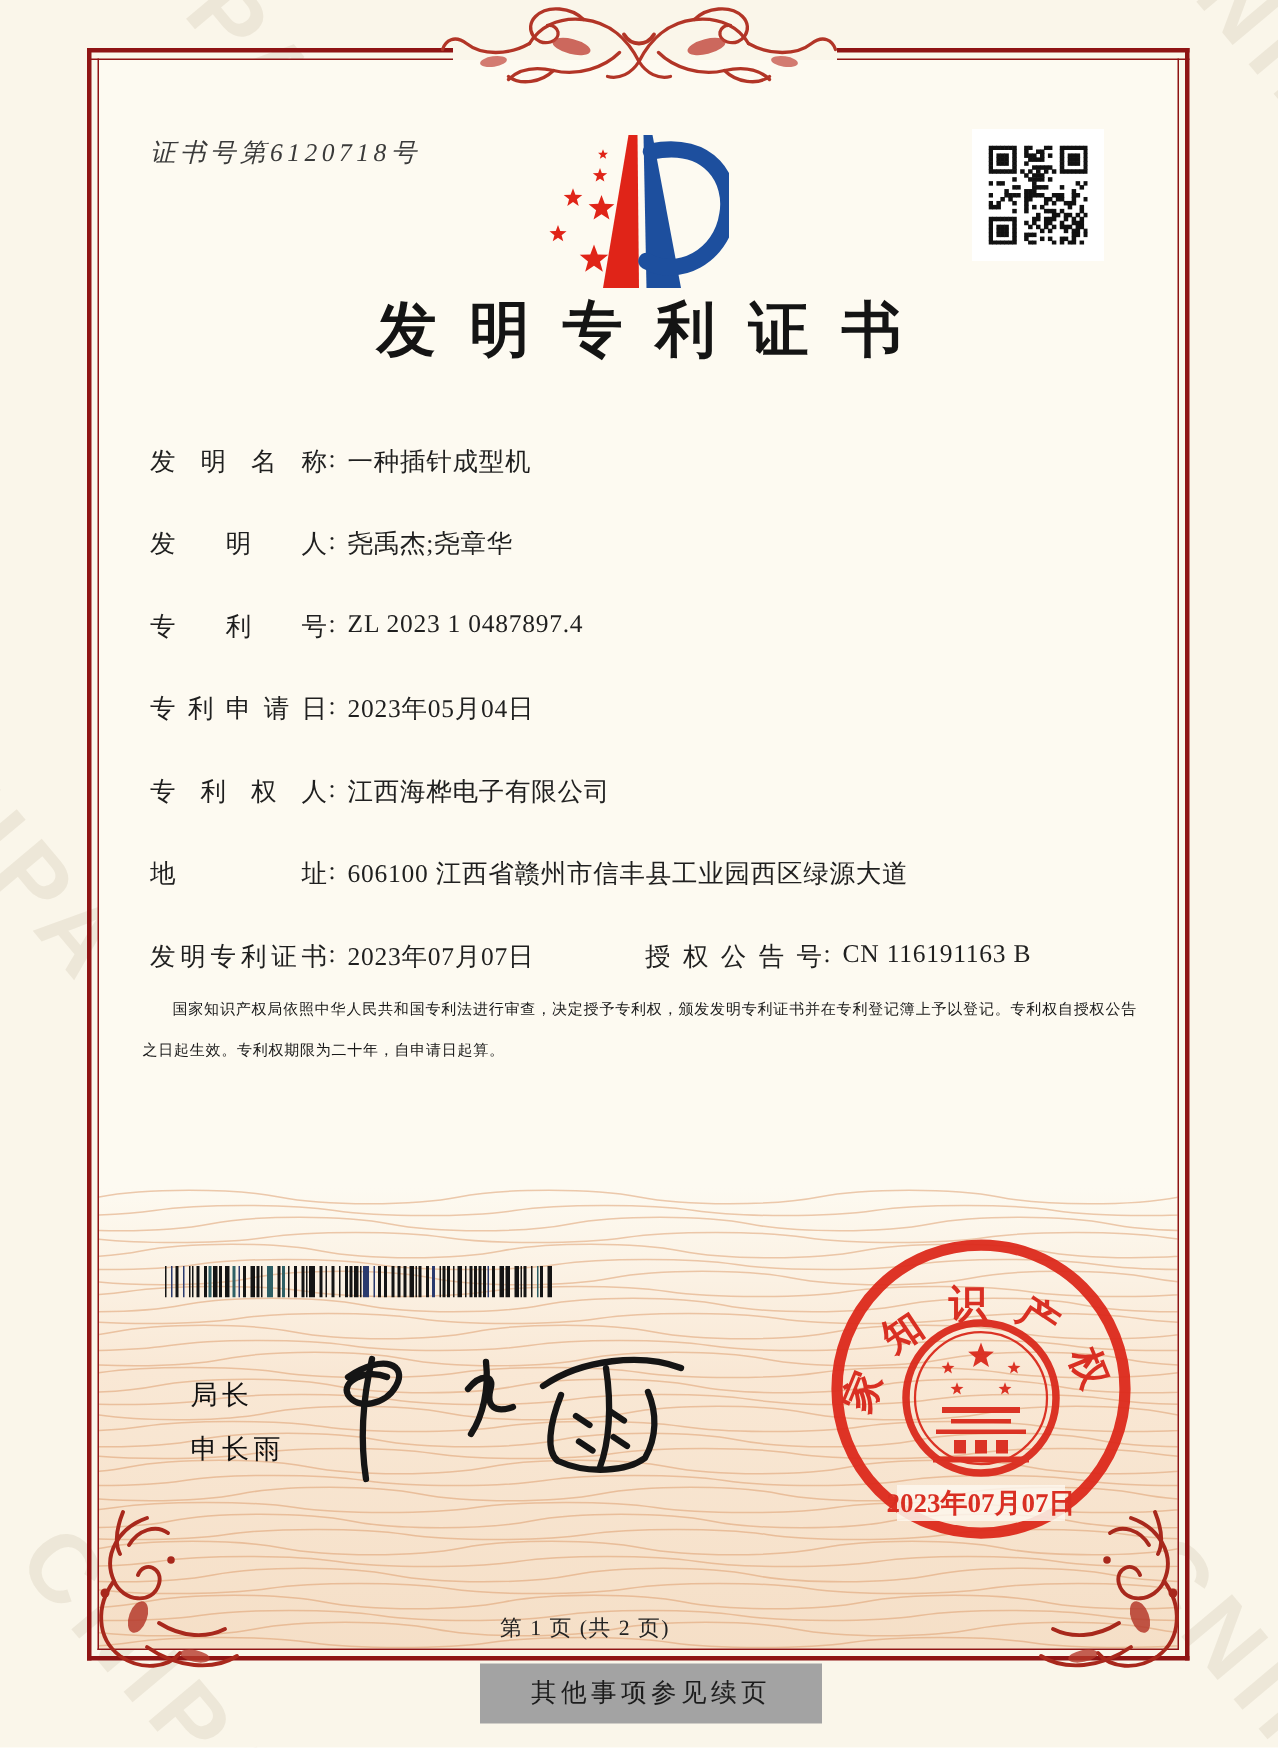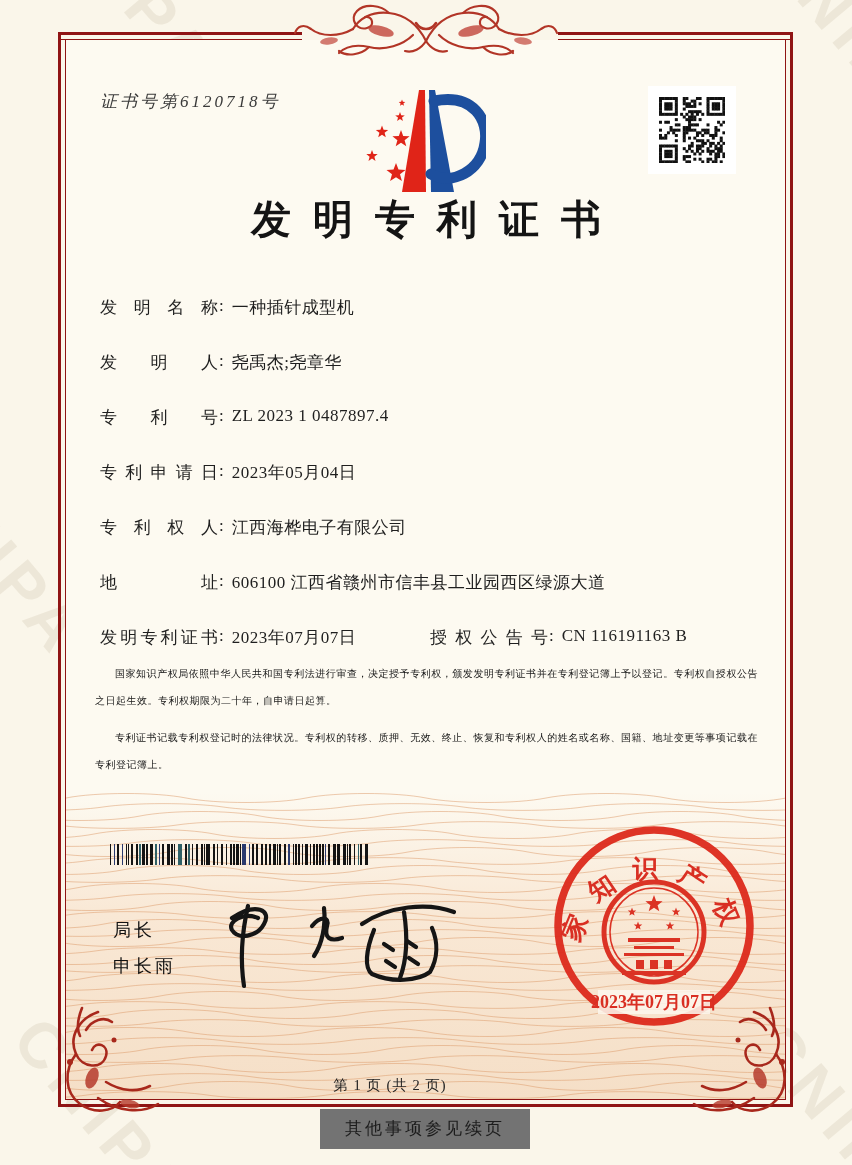--- a/index.html
+++ b/index.html
@@ -61,32 +61,32 @@
   .fcolon{display:inline-block;margin:0 8px 0 1px;}
   .fvalue{letter-spacing:0.5px;text-align:center;}
   
   .paras{position:absolute;left:95px;top:660px;width:663px;}
   .paras p{
     margin:0 0 10px 0;text-indent:2em;font-size:10px;line-height:27px;color:#191919;
     text-align:justify;letter-spacing:0.5px;
   }
   
   .barcode{position:absolute;left:110px;top:844px;}
-  .signoff{position:absolute;left:113px;top:912px;font-family:"Liberation Sans","DejaVu Sans",sans-serif;
+  .signoff{position:absolute;left:127px;top:912px;font-family:"Liberation Sans","DejaVu Sans",sans-serif;
     font-size:18px;color:#111;letter-spacing:3px;line-height:36px;}
   .signature{position:absolute;left:212px;top:886px;}
   
   .seal{position:absolute;left:548px;top:820px;}
   
   .page-no{
     position:absolute;left:0;top:1076px;width:780px;text-align:center;
     font-size:14.5px;color:#222;letter-spacing:1px;
   }
   .cont-note{
-    position:absolute;left:320px;top:1109px;width:210px;height:40px;background:#737373;
+    position:absolute;left:320px;top:1109px;width:228px;height:40px;background:#a3a3a3;
     text-align:center;line-height:40px;font-size:17px;color:#1c1c1c;letter-spacing:3px;
   }
 </style>
 </head>
 <body>
 
 <div id="page">
 
   <span class="wm" style="left:10px;top:-55px">CNIPA</span>
   <span class="wm" style="left:175px;top:120px">CNIPA</span>
@@ -513,21 +513,20 @@
       <span class="field">
           <span class="flabel">授权公告号</span>
           <span class="fcolon">:</span>
           <span class="fvalue">CN 116191163 B</span>
         </span>
     </div>
   </div>
 
   <div class="paras">
     <p>国家知识产权局依照中华人民共和国专利法进行审查，决定授予专利权，颁发发明专利证书并在专利登记簿上予以登记。专利权自授权公告之日起生效。专利权期限为二十年，自申请日起算。</p>
-    <p>专利证书记载专利权登记时的法律状况。专利权的转移、质押、无效、终止、恢复和专利权人的姓名或名称、国籍、地址变更等事项记载在专利登记簿上。</p>
   </div>
 
   <div class="barcode">
     <svg id="barcodeSvg" width="264" height="21" xmlns="http://www.w3.org/2000/svg">
         <rect x="0" y="0" width="1" height="21" fill="#141414"></rect>
         <rect x="4" y="0" width="1" height="21" fill="#2a3a6e"></rect>
         <rect x="7" y="0" width="2" height="21" fill="#141414"></rect>
         <rect x="12" y="0" width="1" height="21" fill="#2a3a6e"></rect>
         <rect x="16" y="0" width="1" height="21" fill="#141414"></rect>
         <rect x="18" y="0" width="1" height="21" fill="#141414"></rect>

